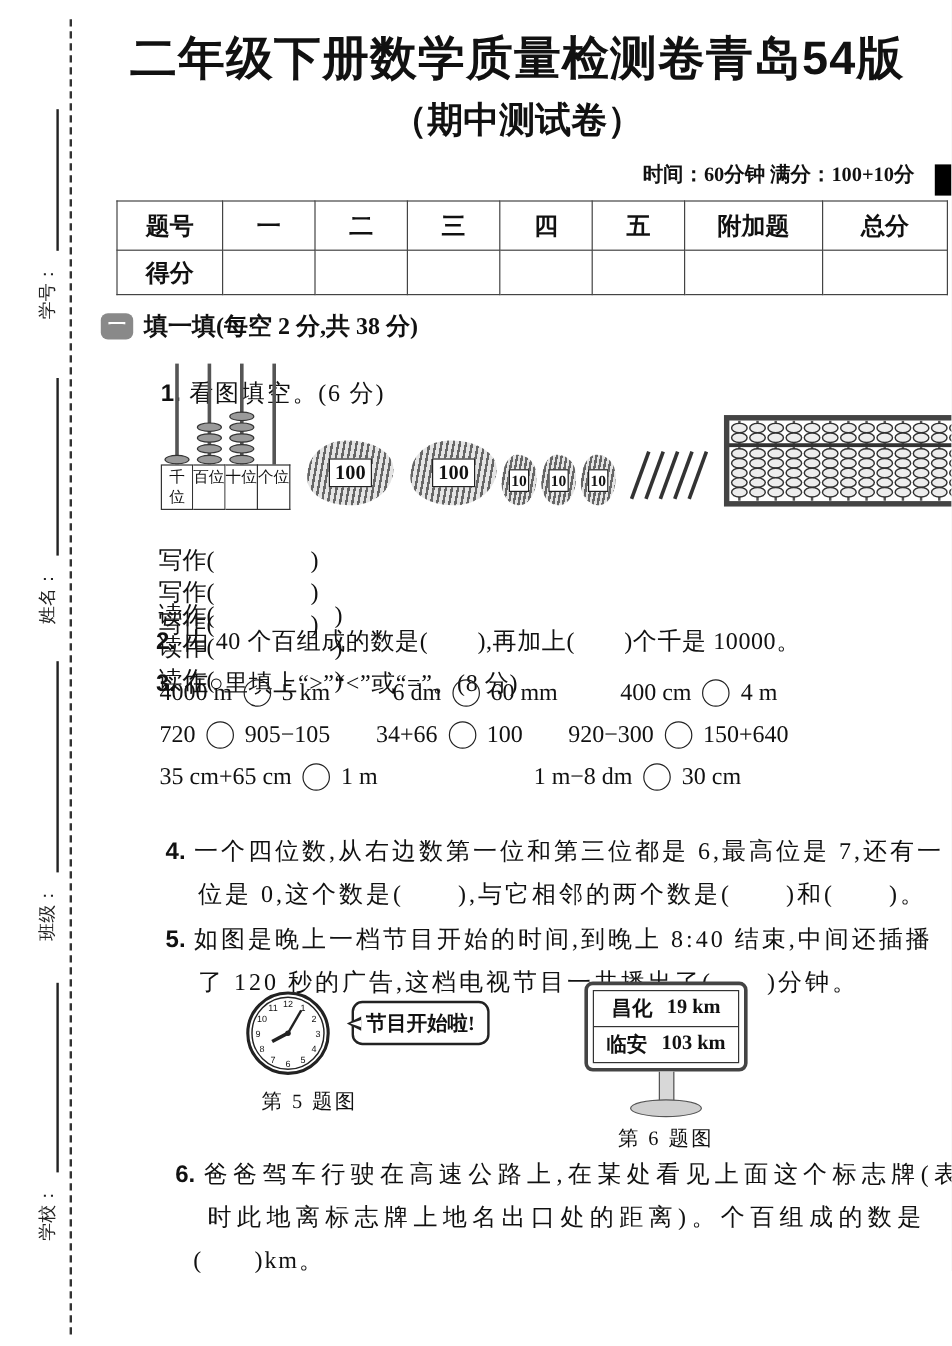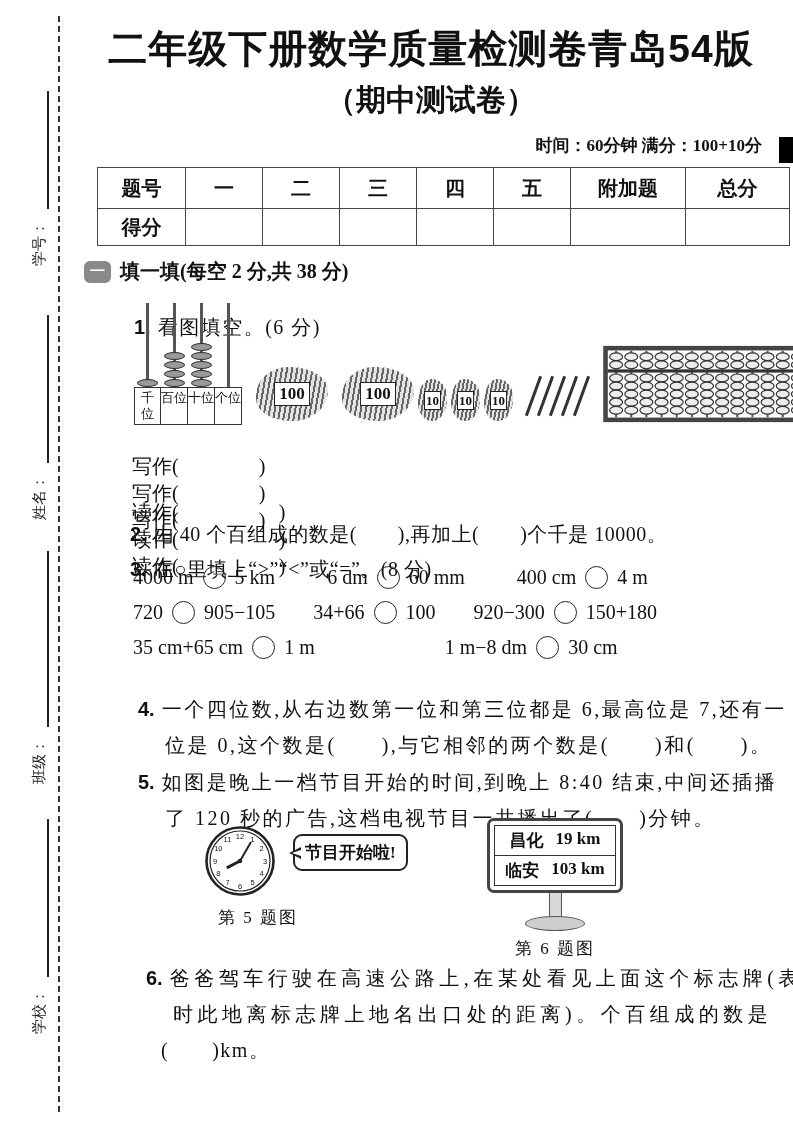--- a/index.html
+++ b/index.html
@@ -351,21 +351,21 @@
     <span class="qnum">3.</span><span>在○里填上“&gt;”“&lt;”或“=”。(8 分)</span>
   </div>
   <div class="cmp-row" style="top:566px;gap:52px;">
     <span class="cmp-item"><span>4000 m</span><span class="cmp-circle"></span><span>5 km</span></span>
     <span class="cmp-item"><span>6 dm</span><span class="cmp-circle"></span><span>60 mm</span></span>
     <span class="cmp-item"><span>400 cm</span><span class="cmp-circle"></span><span>4 m</span></span>
   </div>
   <div class="cmp-row" style="top:601px;gap:38px;">
     <span class="cmp-item"><span>720</span><span class="cmp-circle"></span><span>905−105</span></span>
     <span class="cmp-item"><span>34+66</span><span class="cmp-circle"></span><span>100</span></span>
-    <span class="cmp-item"><span>920−300</span><span class="cmp-circle"></span><span>150+180</span></span>
+    <span class="cmp-item"><span>920−300</span><span class="cmp-circle"></span><span>150+640</span></span>
   </div>
   <div class="cmp-row" style="top:636px;gap:130px;">
     <span class="cmp-item"><span>35 cm+65 cm</span><span class="cmp-circle"></span><span>1 m</span></span>
     <span class="cmp-item"><span>1 m−8 dm</span><span class="cmp-circle"></span><span>30 cm</span></span>
   </div>
 
   <div class="qline wide" style="left:108px;top:673px;">
     <span class="qnum">4.</span><span>一个四位数,从右边数第一位和第三位都是 6,最高位是 7,还有一</span>
   </div>
   <div class="qline wide" style="left:135px;top:709px;">

